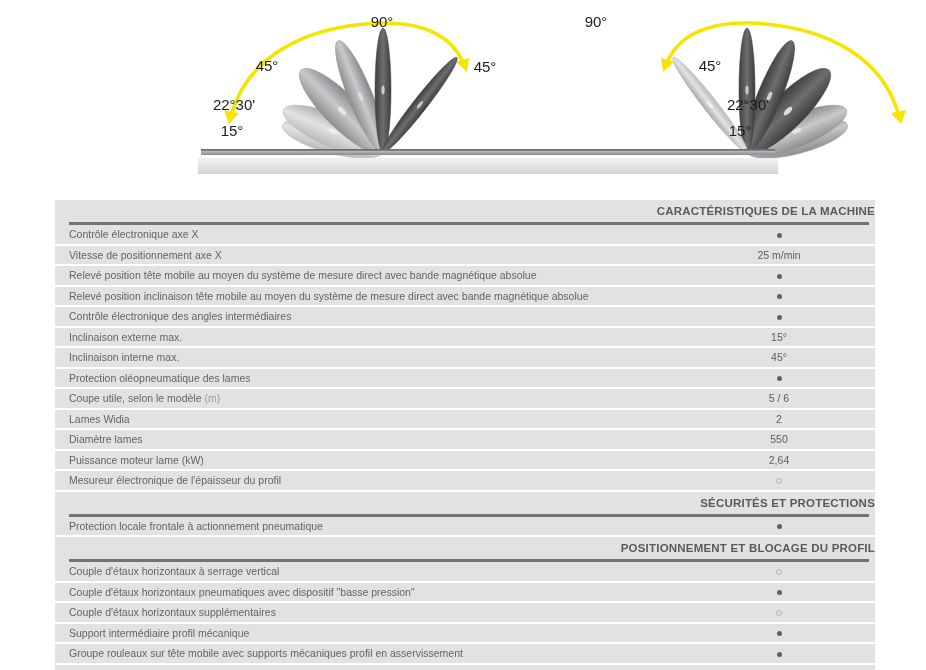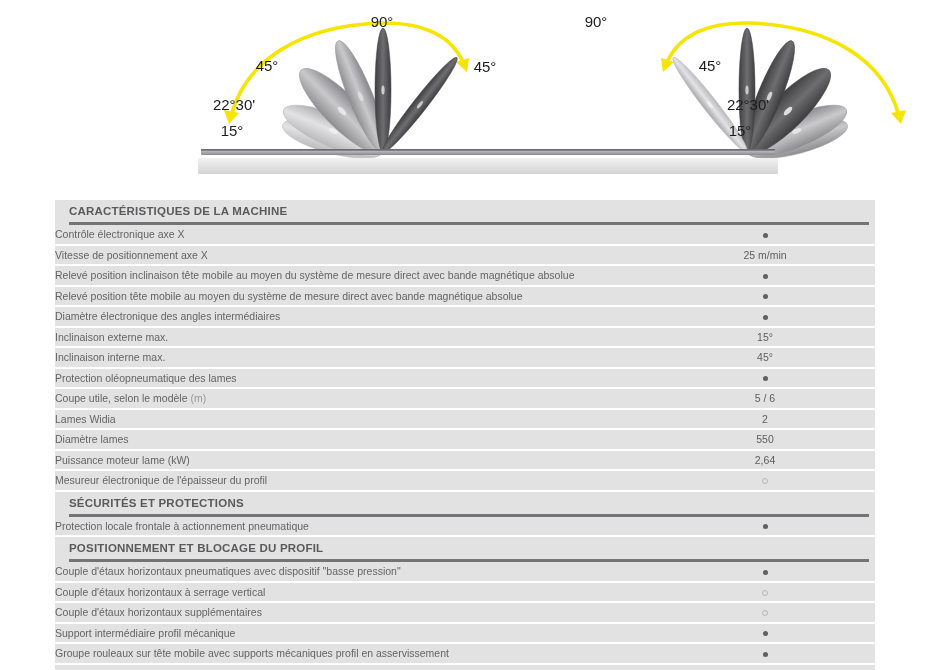--- a/index.html
+++ b/index.html
@@ -39,38 +39,40 @@
 
   .section-header {
     height: 22px;
     line-height: 22px;
     font-size: 11.5px;
     font-weight: bold;
     color: #5a5a5c;
     letter-spacing: 0.2px;
     padding-left: 14px;
     background: #e2e2e2;
+    text-align: right;
   }
   .section-rule {
     height: 3px;
     background: #747476;
     margin: 0 6px 0 14px;
   }
 
   .spec-row {
     display: flex;
     align-items: center;
     height: 18.5px;
     background: #e2e2e2;
     border-bottom: 2px solid #ffffff;
   }
   .spec-row:last-child { border-bottom: none; }
 
   .spec-label {
     flex: 0 0 625px;
+    padding-left: 14px;
     font-size: 10.5px;
     color: #646466;
     white-space: nowrap;
     overflow: hidden;
   }
   .spec-label .dim { color: #9a9a9c; }
 
   .spec-value {
     flex: 0 0 170px;
     text-align: center;
@@ -235,29 +237,29 @@
     <div class="section-rule"></div>
     <div class="spec-row">
       <div class="spec-label">Contrôle électronique axe X</div>
       <div class="spec-value mark-filled"><span class="glyph"></span></div>
     </div>
     <div class="spec-row">
       <div class="spec-label">Vitesse de positionnement axe X</div>
       <div class="spec-value">25 m/min</div>
     </div>
     <div class="spec-row">
+      <div class="spec-label">Relevé position tête mobile au moyen du système de mesure direct avec bande magnétique absolue</div>
+      <div class="spec-value mark-filled"><span class="glyph"></span></div>
+    </div>
+    <div class="spec-row">
       <div class="spec-label">Relevé position inclinaison tête mobile au moyen du système de mesure direct avec bande magnétique absolue</div>
       <div class="spec-value mark-filled"><span class="glyph"></span></div>
     </div>
     <div class="spec-row">
-      <div class="spec-label">Relevé position tête mobile au moyen du système de mesure direct avec bande magnétique absolue</div>
-      <div class="spec-value mark-filled"><span class="glyph"></span></div>
-    </div>
-    <div class="spec-row">
-      <div class="spec-label">Diamètre électronique des angles intermédiaires</div>
+      <div class="spec-label">Contrôle électronique des angles intermédiaires</div>
       <div class="spec-value mark-filled"><span class="glyph"></span></div>
     </div>
     <div class="spec-row">
       <div class="spec-label">Inclinaison externe max.</div>
       <div class="spec-value">15°</div>
     </div>
     <div class="spec-row">
       <div class="spec-label">Inclinaison interne max.</div>
       <div class="spec-value">45°</div>
     </div>
@@ -287,28 +289,28 @@
     </div>
     <div class="section-header">SÉCURITÉS ET PROTECTIONS</div>
     <div class="section-rule"></div>
     <div class="spec-row">
       <div class="spec-label">Protection locale frontale à actionnement pneumatique</div>
       <div class="spec-value mark-filled"><span class="glyph"></span></div>
     </div>
     <div class="section-header">POSITIONNEMENT ET BLOCAGE DU PROFIL</div>
     <div class="section-rule"></div>
     <div class="spec-row">
-      <div class="spec-label">Couple d'étaux horizontaux pneumatiques avec dispositif "basse pression"</div>
-      <div class="spec-value mark-filled"><span class="glyph"></span></div>
-    </div>
-    <div class="spec-row">
       <div class="spec-label">Couple d'étaux horizontaux à serrage vertical</div>
       <div class="spec-value mark-hollow"><span class="glyph"></span></div>
     </div>
     <div class="spec-row">
+      <div class="spec-label">Couple d'étaux horizontaux pneumatiques avec dispositif "basse pression"</div>
+      <div class="spec-value mark-filled"><span class="glyph"></span></div>
+    </div>
+    <div class="spec-row">
       <div class="spec-label">Couple d'étaux horizontaux supplémentaires</div>
       <div class="spec-value mark-hollow"><span class="glyph"></span></div>
     </div>
     <div class="spec-row">
       <div class="spec-label">Support intermédiaire profil mécanique</div>
       <div class="spec-value mark-filled"><span class="glyph"></span></div>
     </div>
     <div class="spec-row">
       <div class="spec-label">Groupe rouleaux sur tête mobile avec supports mécaniques profil en asservissement</div>
       <div class="spec-value mark-filled"><span class="glyph"></span></div>

